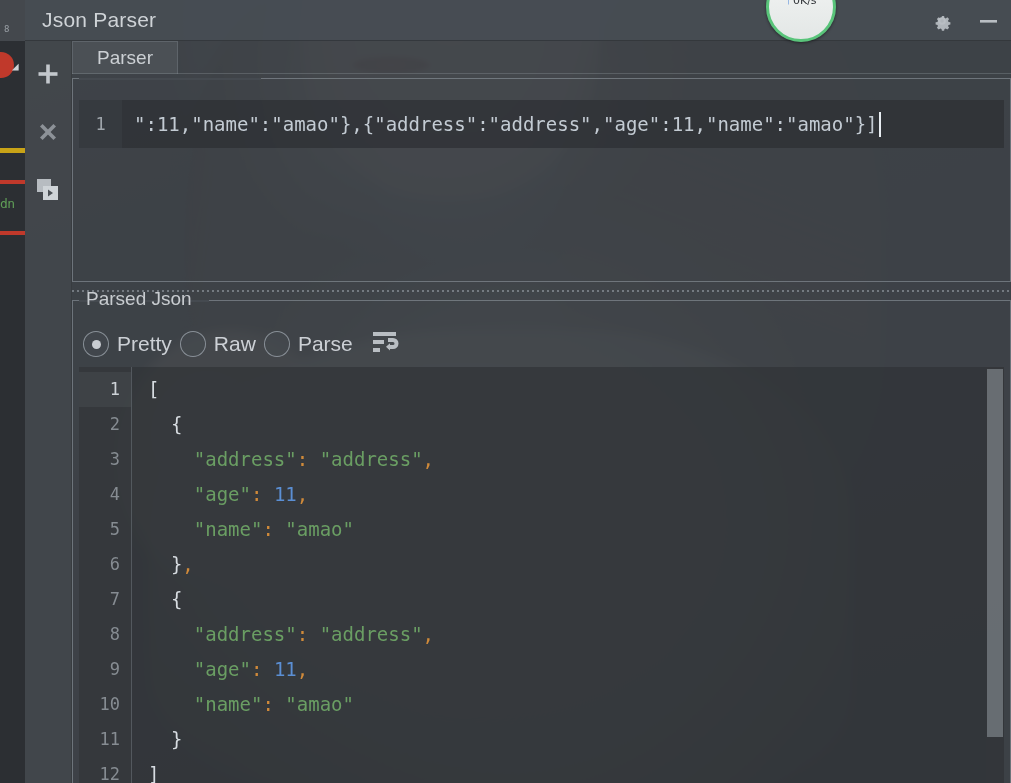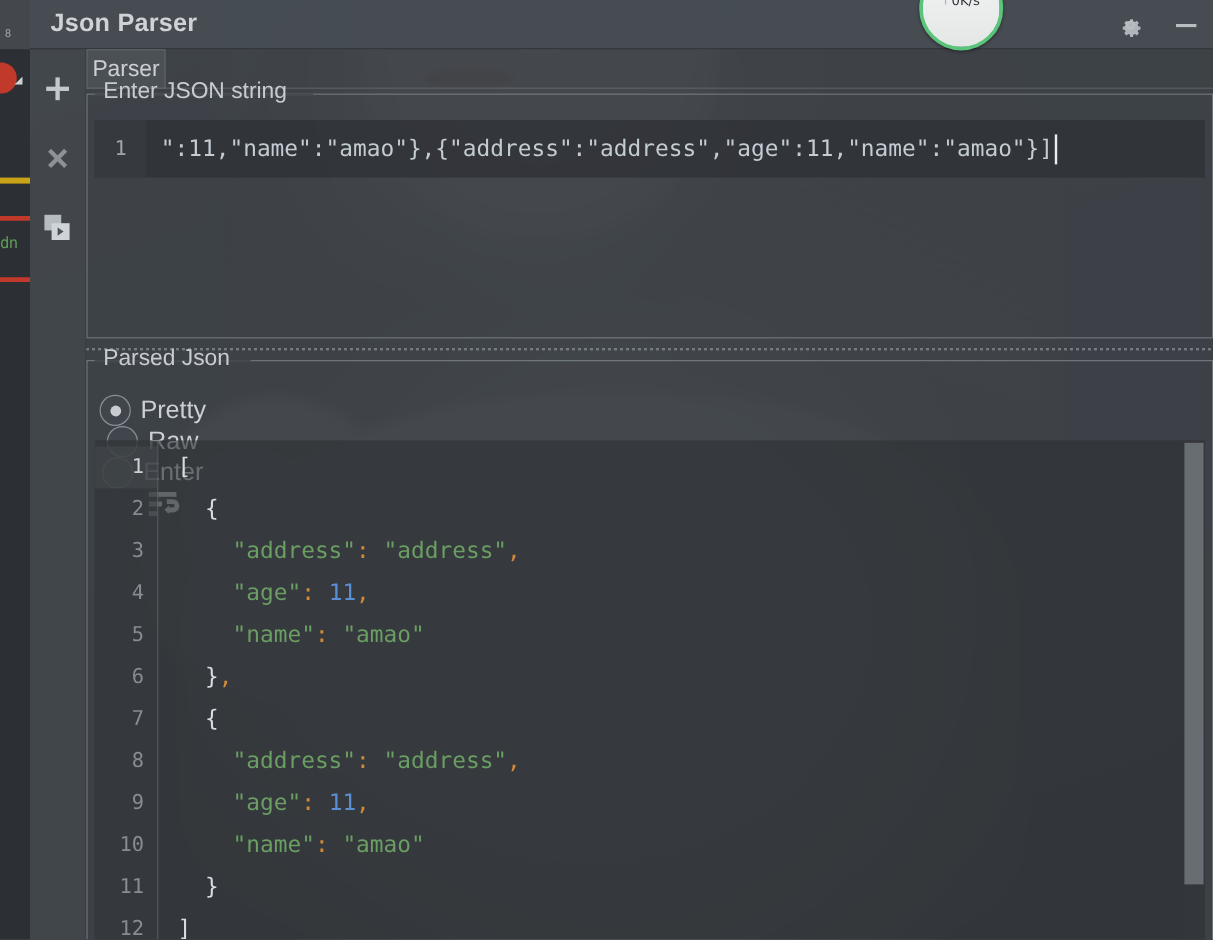--- a/index.html
+++ b/index.html
@@ -101,21 +101,21 @@
     position: relative;
     height: 41px; flex: 0 0 41px;
     background: rgba(72,78,85,0.85);
     display: flex; align-items: center;
     border-bottom: 1px solid rgba(40,43,47,0.6);
   }
   .app-title {
     margin-left: 17px;
     font-size: 21px;
     color: #cfd3d7;
-    font-weight: 700;
+    font-weight: 400;
     letter-spacing: 0.2px;
   }
   .titlebar-right {
     position: absolute; right: 0; top: 0; height: 41px;
     display: flex; align-items: center;
   }
   .tb-btn {
     width: 46px; height: 41px;
     display: flex; align-items: center; justify-content: center;
     cursor: pointer;
@@ -164,21 +164,21 @@
     padding: 0;
   }
 
   
   .tabbar { height: 33px; flex: 0 0 33px; display: flex; align-items: flex-end; position: relative; }
   .tabbar::after {
     content: ""; position: absolute; left: 0; right: 0; bottom: 0; height: 1px;
     background: rgba(140,148,156,0.35);
   }
   .tab {
-    height: 33px; padding: 0 4px;
+    height: 33px; padding: 0 24px;
     display: flex; align-items: center;
     font-size: 19px; color: #ccd0d4;
     background: rgba(92,97,103,0.45);
     border: 1px solid rgba(140,148,156,0.30);
     border-bottom: none;
     cursor: pointer;
   }
 
   
   .panel-top {
@@ -258,21 +258,21 @@
     flex: 1 1 auto; min-height: 0;
     position: relative;
     margin-bottom: 0;
     border: 1px solid rgba(150,158,166,0.55);
     border-bottom: none;
   }
 
   
   .radio-row {
     position: absolute; left: 10px; top: 28px;
-    display: flex; align-items: center; gap: 0px; flex-direction: column;
+    display: flex; align-items: center; gap: 0px;
   }
   .radio-item { display: flex; align-items: center; cursor: pointer; margin-right: 8px; }
   .radio-circle {
     width: 26px; height: 26px; border-radius: 50%;
     border: 1px solid rgba(160,168,176,0.75);
     background: rgba(70,75,81,0.55);
     display: flex; align-items: center; justify-content: center;
     margin-right: 8px;
   }
   .radio-dot { width: 9px; height: 9px; border-radius: 50%; background: #c9cdd2; }
@@ -412,21 +412,20 @@
       </div>
 
       <div class="content">
 
         <div class="tabbar">
           <div class="tab">Parser</div>
         </div>
 
         <div class="panel-top">
           <div class="legend-mask" style="width:182px;"></div>
-          <div class="panel-legend">Enter JSON string</div>
 
           <div class="editor-one">
             <div class="gutter-one">1</div>
             <div class="code-one">
               <span>":11,"name":"amao"},{"address":"address","age":11,"name":"amao"}]</span><span class="caret"></span>
             </div>
           </div>
 
         </div>
 
@@ -442,21 +441,21 @@
                   <span class="radio-dot"></span>
                 </span>
               <span class="radio-label">Pretty</span>
             </div>
             <div class="radio-item">
               <span class="radio-circle"></span>
               <span class="radio-label">Raw</span>
             </div>
             <div class="radio-item">
               <span class="radio-circle"></span>
-              <span class="radio-label">Enter</span>
+              <span class="radio-label">Parse</span>
             </div>
             <div class="wrap-icon">
               <span>
                 <svg width="28" height="26" viewBox="0 0 28 26" aria-hidden="true">
                   <rect x="2" y="3" width="23" height="4" fill="#b9bec3"></rect>
                   <rect x="2" y="11" width="11" height="4" fill="#b9bec3"></rect>
                   <rect x="2" y="19" width="7" height="4" fill="#b9bec3"></rect>
                   <path d="M17 11h5a3.5 3.5 0 0 1 0 7h-5" fill="none" stroke="#b9bec3" stroke-width="4"></path>
                   <path d="M19 14.2l-4 3.6 4 3.6z" fill="#b9bec3"></path>
                 </svg>

